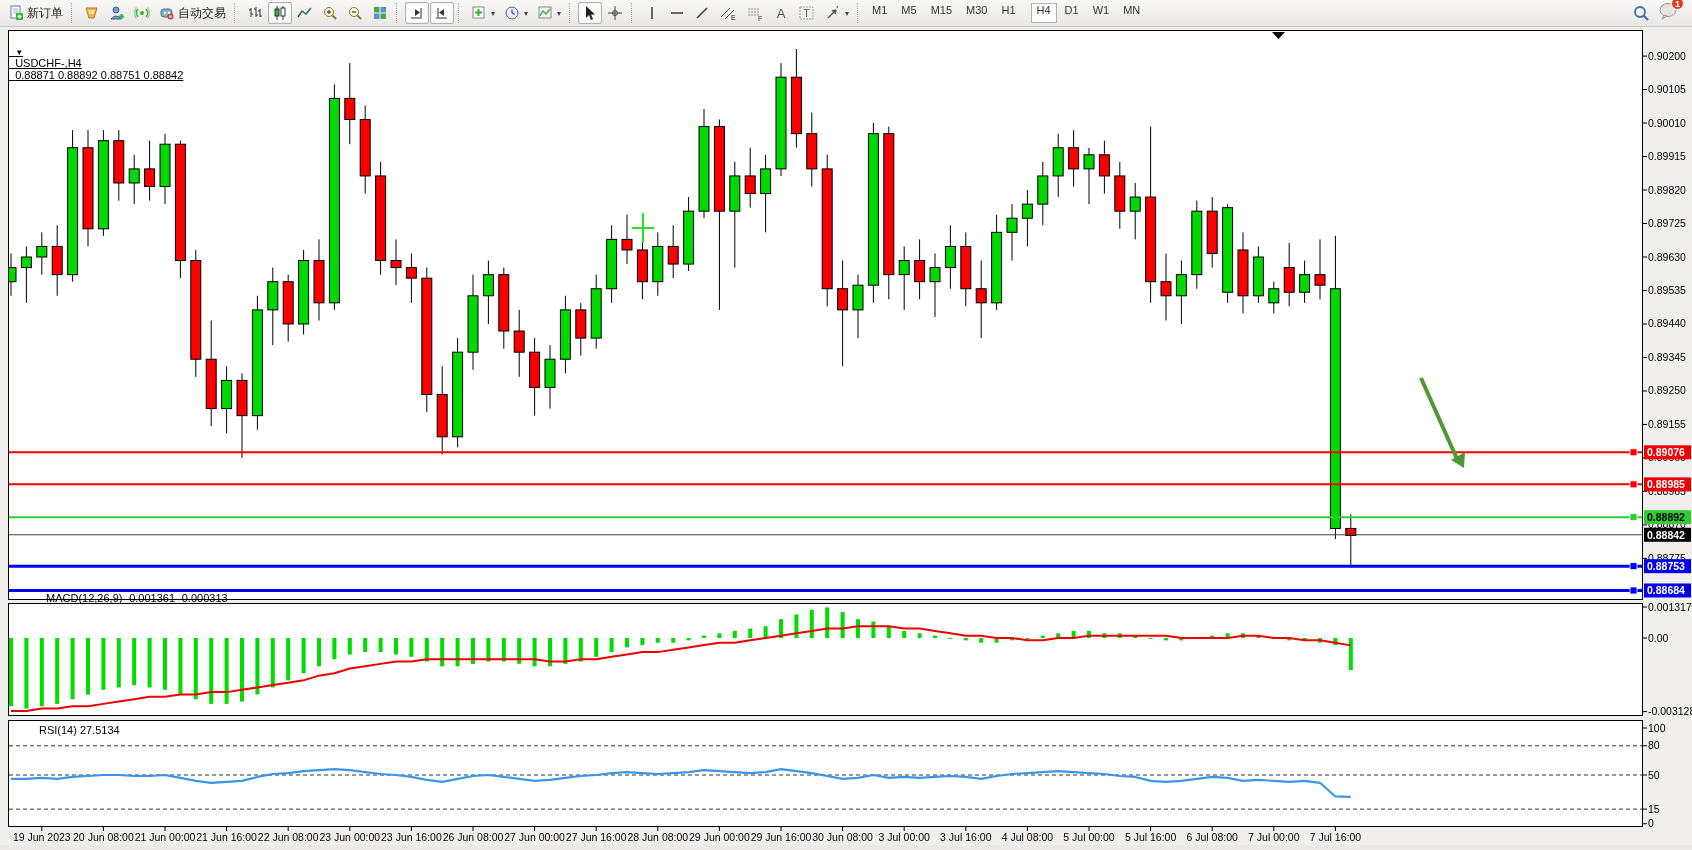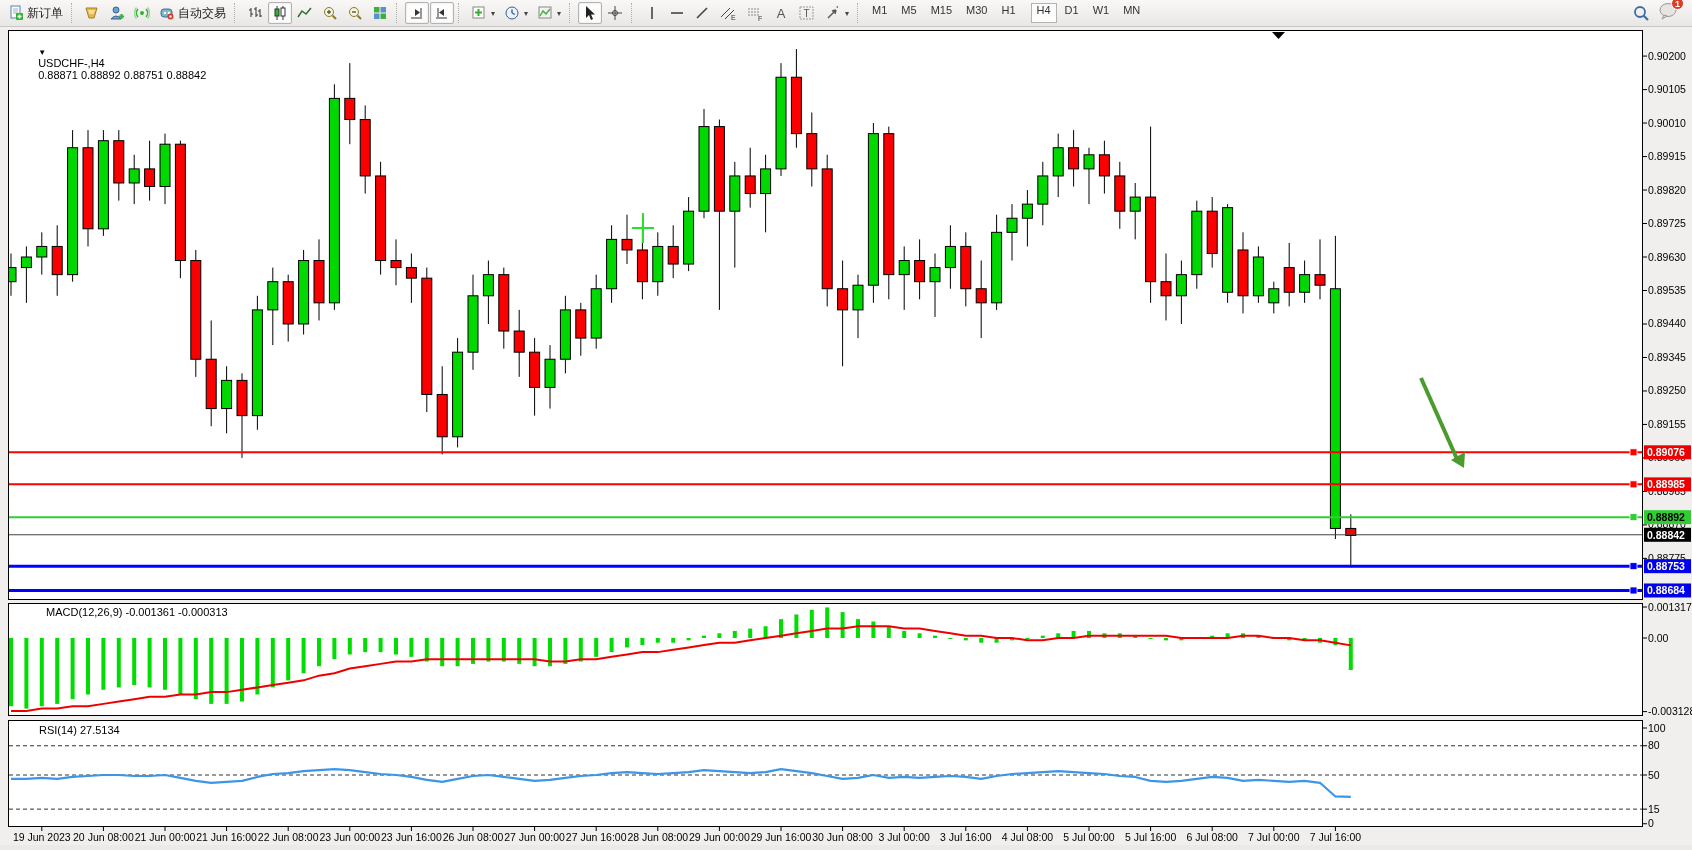--- a/index.html
+++ b/index.html
@@ -648,21 +648,21 @@
     <line x1="1150.6" y1="827" x2="1150.6" y2="831" stroke="#000"></line>
     <text x="1150.6" y="841" font-family="Liberation Sans, sans-serif" font-size="10.5px" fill="#000" text-anchor="middle">5 Jul 16:00</text>
     <line x1="1212.2" y1="827" x2="1212.2" y2="831" stroke="#000"></line>
     <text x="1212.2" y="841" font-family="Liberation Sans, sans-serif" font-size="10.5px" fill="#000" text-anchor="middle">6 Jul 08:00</text>
     <line x1="1273.8" y1="827" x2="1273.8" y2="831" stroke="#000"></line>
     <text x="1273.8" y="841" font-family="Liberation Sans, sans-serif" font-size="10.5px" fill="#000" text-anchor="middle">7 Jul 00:00</text>
     <line x1="1335.4" y1="827" x2="1335.4" y2="831" stroke="#000"></line>
     <text x="1335.4" y="841" font-family="Liberation Sans, sans-serif" font-size="10.5px" fill="#000" text-anchor="middle">7 Jul 16:00</text>
   </svg>
 
-<div class="overlay" style="left:32px; top:33px;">
+<div class="overlay" style="left:9px; top:33px;text-decoration:underline;">
   <span style="font-size:8px;">▼</span>
   <span>USDCHF-,H4</span>
   <span>0.88871 0.88892 0.88751 0.88842</span>
 </div>
-<div class="overlay" style="left:14px; top:606px;padding-left:32px;">MACD(12,26,9) -0.001361 -0.000313</div>
+<div class="overlay" style="left:14px; top:592px;padding-left:32px;">MACD(12,26,9) -0.001361 -0.000313</div>
 <div class="overlay" style="left:14px; top:724px;margin-left:25px;">RSI(14) 27.5134</div>
 
 <div class="statusbar"></div>
 
 </body></html>

